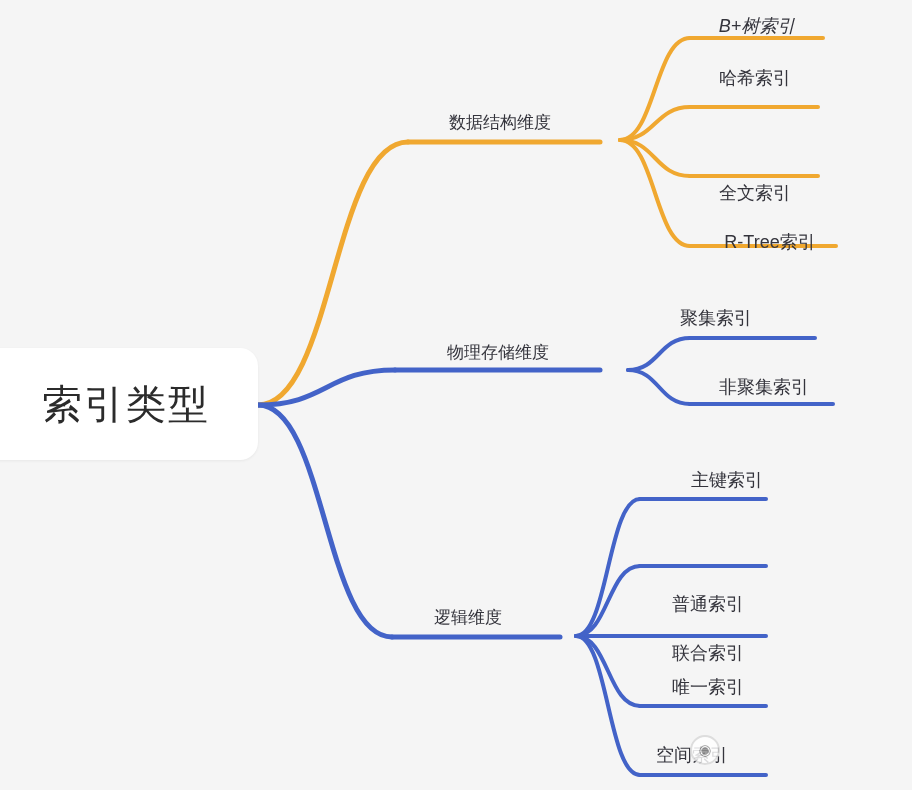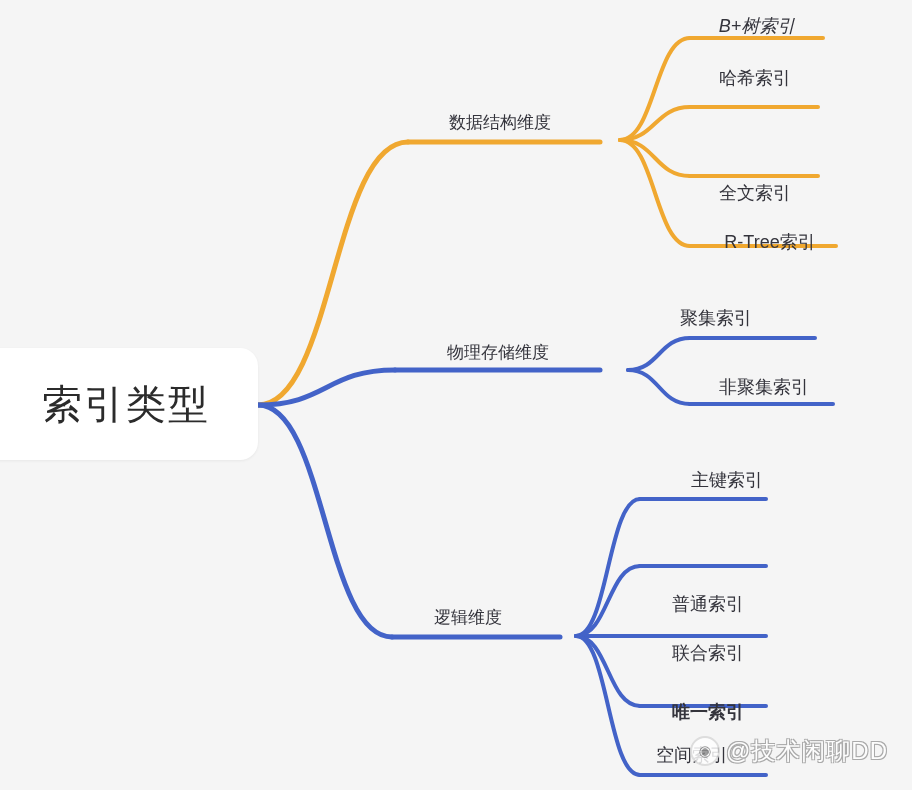--- a/index.html
+++ b/index.html
@@ -133,22 +133,21 @@
       <div class="node-label leaf-label" style="left: 755px; top: 78px;">哈希索引</div>
       <div class="node-label leaf-label" style="left: 755px; top: 157px; margin-top: 36px;">全文索引</div>
       <div class="node-label leaf-label" style="left: 770px; top: 242px;">R-Tree索引</div>
       <div class="node-label branch-label" style="left: 498px; top: 352px;">物理存储维度</div>
       <div class="node-label leaf-label" style="left: 716px; top: 318px; text-align: center;">聚集索引</div>
       <div class="node-label leaf-label" style="left: 764px; top: 387px; text-align: center;">非聚集索引</div>
       <div class="node-label branch-label" style="left: 468px; top: 617px;">逻辑维度</div>
       <div class="node-label leaf-label" style="left: 708px; top: 480px; margin-left: 19px;">主键索引</div>
       <div class="node-label leaf-label" style="left: 708px; top: 578px; margin-top: 26px;">普通索引</div>
       <div class="node-label leaf-label" style="left: 708px; top: 617px; margin-top: 36px;">联合索引</div>
-      <div class="node-label leaf-label" style="left: 708px; top: 712px; font-weight: bold;">唯一索引</div>
+      <div class="node-label leaf-label" style="left: 708px; top: 687px;">唯一索引</div>
       <div class="node-label leaf-label" style="left: 692px; top: 755px;">空间索引</div>
     </div>
 
   <div class="watermark">
     <span class="wm-avatar">◉</span>
-    <span class="wm-text">@技术闲聊DD</span>
   </div>
 
 </div>
 
 </body></html>

